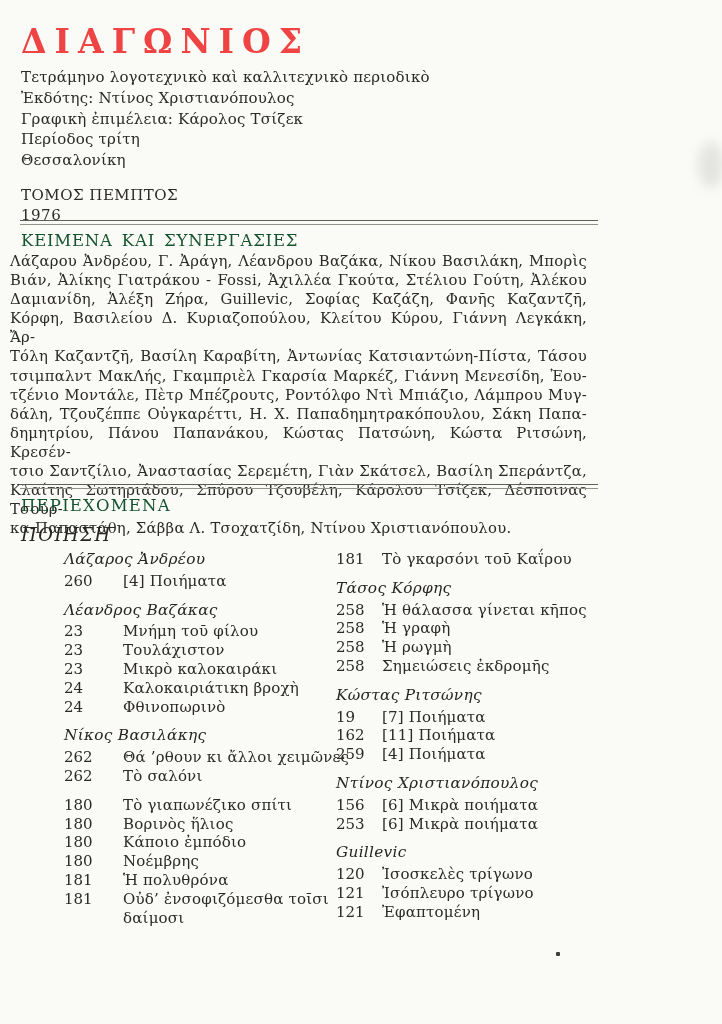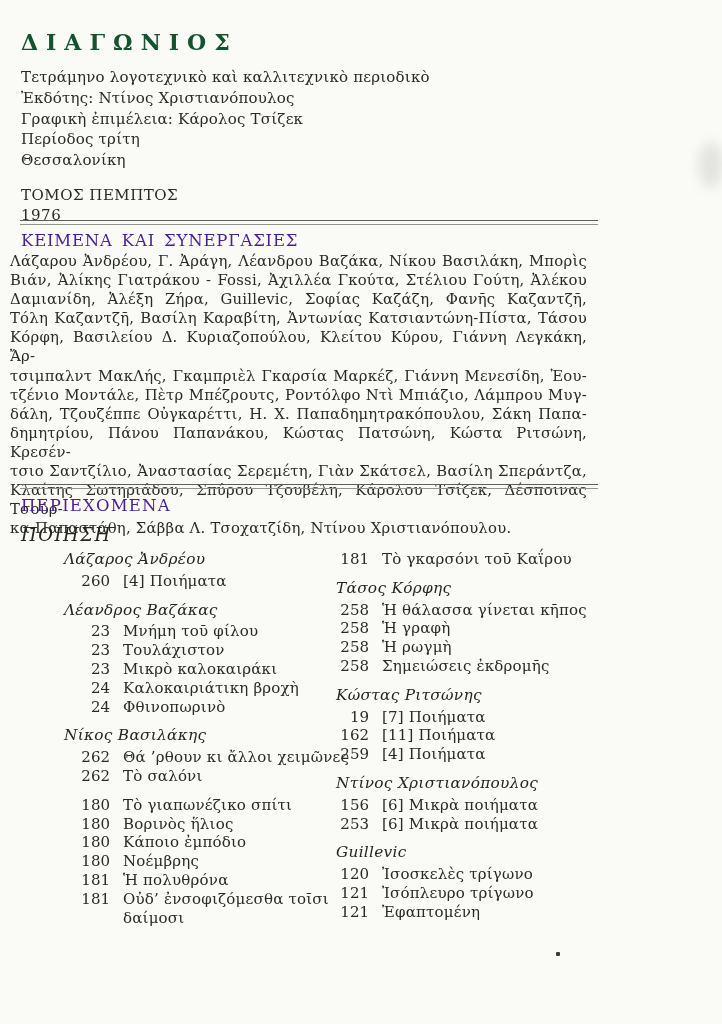--- a/index.html
+++ b/index.html
@@ -7,22 +7,22 @@
     width:722px;height:1024px;position:relative;overflow:hidden;
     background:#fafaf7;
     color:#2b2a27;
     font-family:"DejaVu Serif", serif;
   }
   .abs{position:absolute;}
 
   
   .mast-title{
     left:21px;top:28px;
-    font-size:22px;font-weight:bold;letter-spacing:8px;line-height:28px;
-    color:#14532d;
+    font-size:33px;font-weight:bold;letter-spacing:8px;line-height:28px;
+    color:#ef4444;
   }
   .info-block{
     left:21px;top:67px;
     font-size:15px;line-height:20.8px;letter-spacing:0.2px;
   }
   .volume-block{
     left:21px;top:170px;
     font-size:15px;line-height:19.5px;letter-spacing:0.5px;margin-top:16px;
   }
 
@@ -31,21 +31,21 @@
     left:20px;width:578px;height:3px;
     border-top:1px solid #5f5e57;
     border-bottom:1px solid #94938a;
   }
   .rule-1{top:220px;}
   .rule-2{top:484px;}
 
   .section-heading{
     left:21px;
     font-size:16.5px;letter-spacing:0.8px;word-spacing:3px;
-    color:#4c1d95;
+    color:#14532d;
   }
   .keimena-heading{top:231px;}
 
   .contrib{
     left:10px;top:251px;width:577px;
     font-size:14.8px;line-height:19.1px;letter-spacing:0.25px;
   }
   .contrib-line{text-align:justify;text-align-last:justify;}
   .contrib-line.last{text-align-last:left;}
 
@@ -61,21 +61,21 @@
   .toc-col-left{left:20px;width:312px;margin-left:44px;}
   .toc-col-right{left:336px;width:382px;}
 
   .toc-group{margin-top:10px;}
   .toc-group.first{margin-top:0;}
   .toc-author{
     font-style:italic;font-size:15.3px;letter-spacing:0.3px;
     margin-bottom:3px;color:#262523;
   }
   .toc-entry{display:flex;}
-  .toc-entry .pg{flex:none;text-align:right;}
+  .toc-entry .pg{flex:none;}
   .toc-col-left .pg{width:46px;}
   .toc-col-right .pg{width:33px;}
   .toc-entry .tt{margin-left:13px;letter-spacing:0.2px;}
 
   .ink-speck{
     left:556px;top:952px;width:4px;height:4px;background:#403e3a;border-radius:1px;
   }
   .scan-smudge{
     left:698px;top:142px;width:26px;height:46px;
     background:#dededa;filter:blur(6px);opacity:0.8;border-radius:50%;
@@ -100,22 +100,22 @@
 </div>
 
 <div class="abs rule rule-1"></div>
 
 <div class="abs section-heading keimena-heading">ΚΕΙΜΕΝΑ ΚΑΙ ΣΥΝΕΡΓΑΣΙΕΣ</div>
 
 <div class="abs contrib">
   <div class="contrib-line">Λάζαρου Ἀνδρέου, Γ. Ἀράγη, Λέανδρου Βαζάκα, Νίκου Βασιλάκη, Μπορὶς</div>
   <div class="contrib-line">Βιάν, Ἀλίκης Γιατράκου - Fossi, Ἀχιλλέα Γκούτα, Στέλιου Γούτη, Ἀλέκου</div>
   <div class="contrib-line">Δαμιανίδη, Ἀλέξη Ζήρα, Guillevic, Σοφίας Καζάζη, Φανῆς Καζαντζῆ,</div>
+  <div class="contrib-line">Κόρφη, Βασιλείου Δ. Κυριαζοπούλου, Κλείτου Κύρου, Γιάννη Λεγκάκη, Ἄρ-</div>
   <div class="contrib-line">Τόλη Καζαντζῆ, Βασίλη Καραβίτη, Ἀντωνίας Κατσιαντώνη-Πίστα, Τάσου</div>
-  <div class="contrib-line">Κόρφη, Βασιλείου Δ. Κυριαζοπούλου, Κλείτου Κύρου, Γιάννη Λεγκάκη, Ἄρ-</div>
   <div class="contrib-line">τσιμπαλντ ΜακΛής, Γκαμπριὲλ Γκαρσία Μαρκέζ, Γιάννη Μενεσίδη, Ἐου-</div>
   <div class="contrib-line">τζένιο Μοντάλε, Πὲτρ Μπέζρουτς, Ροντόλφο Ντὶ Μπιάζιο, Λάμπρου Μυγ-</div>
   <div class="contrib-line">δάλη, Τζουζέππε Οὐγκαρέττι, Η. Χ. Παπαδημητρακόπουλου, Σάκη Παπα-</div>
   <div class="contrib-line">δημητρίου, Πάνου Παπανάκου, Κώστας Πατσώνη, Κώστα Ριτσώνη, Κρεσέν-</div>
   <div class="contrib-line">τσιο Σαντζίλιο, Ἀναστασίας Σερεμέτη, Γιὰν Σκάτσελ, Βασίλη Σπεράντζα,</div>
   <div class="contrib-line">Κλαίτης Σωτηριάδου, Σπύρου Τζουβέλη, Κάρολου Τσίζεκ, Δέσποινας Τσούρ-</div>
   <div class="contrib-line last">κα-Παπαστάθη, Σάββα Λ. Τσοχατζίδη, Ντίνου Χριστιανόπουλου.</div>
 </div>
 
 <div class="abs rule rule-2"></div>

